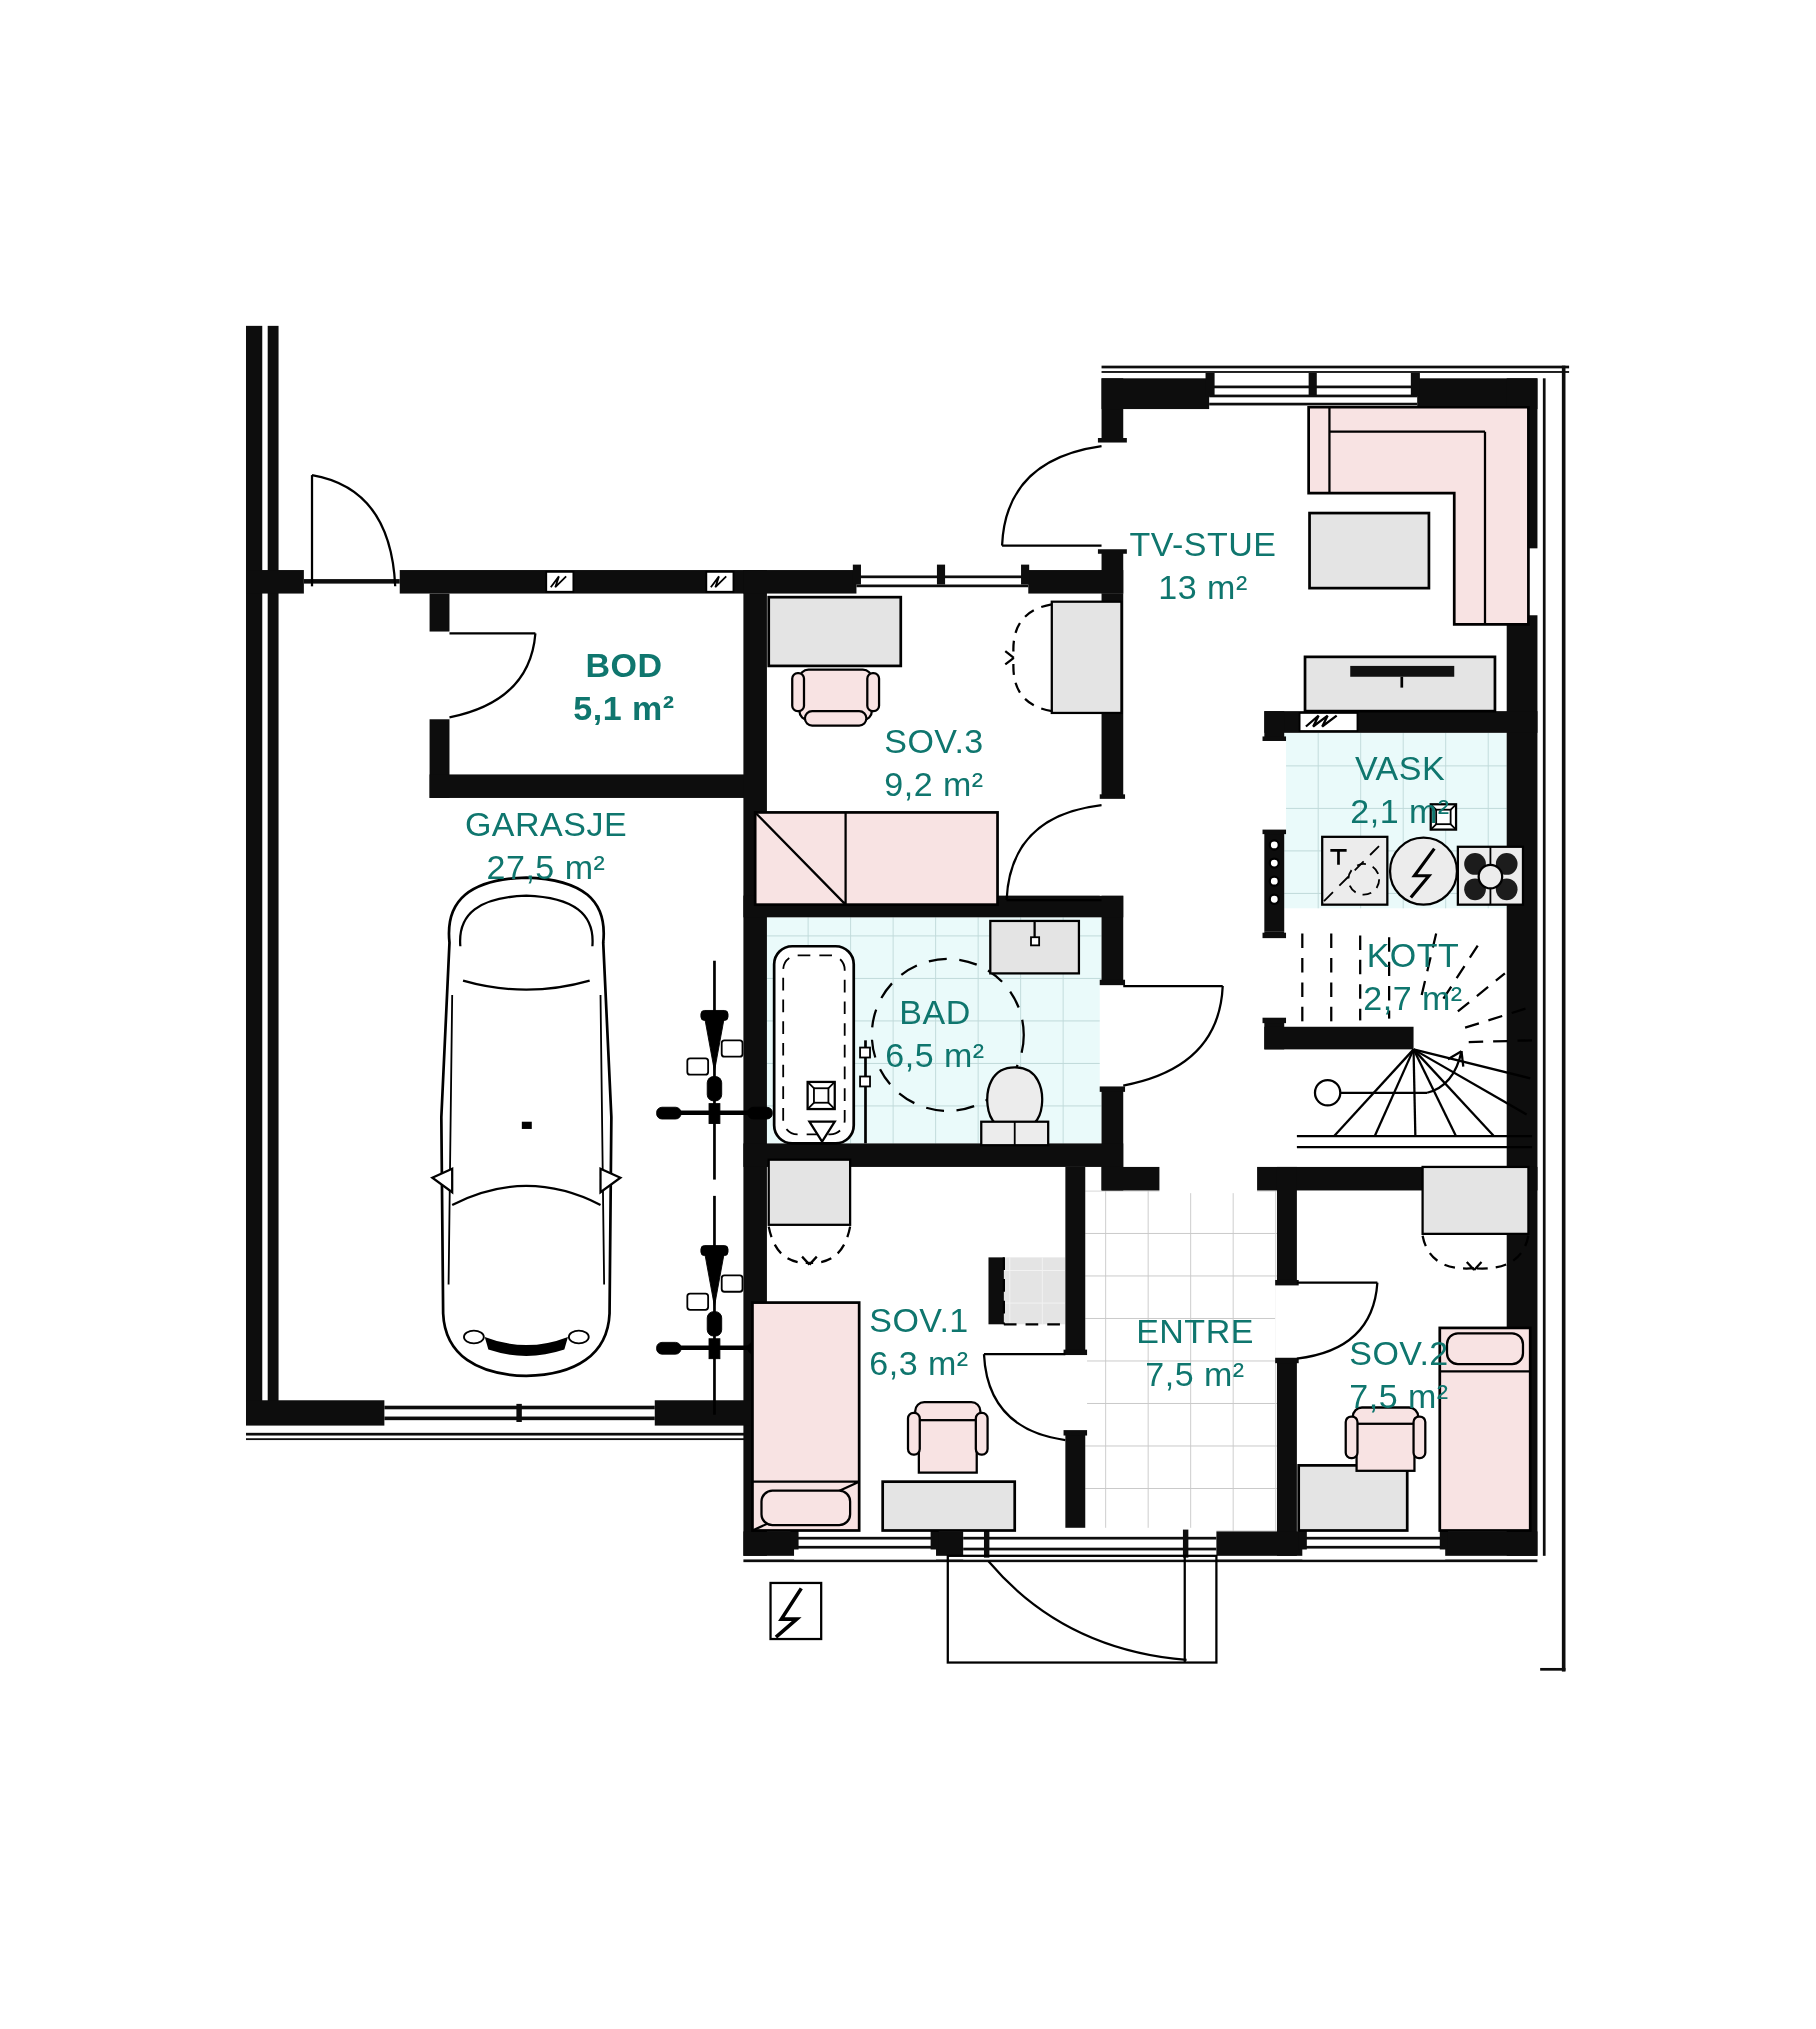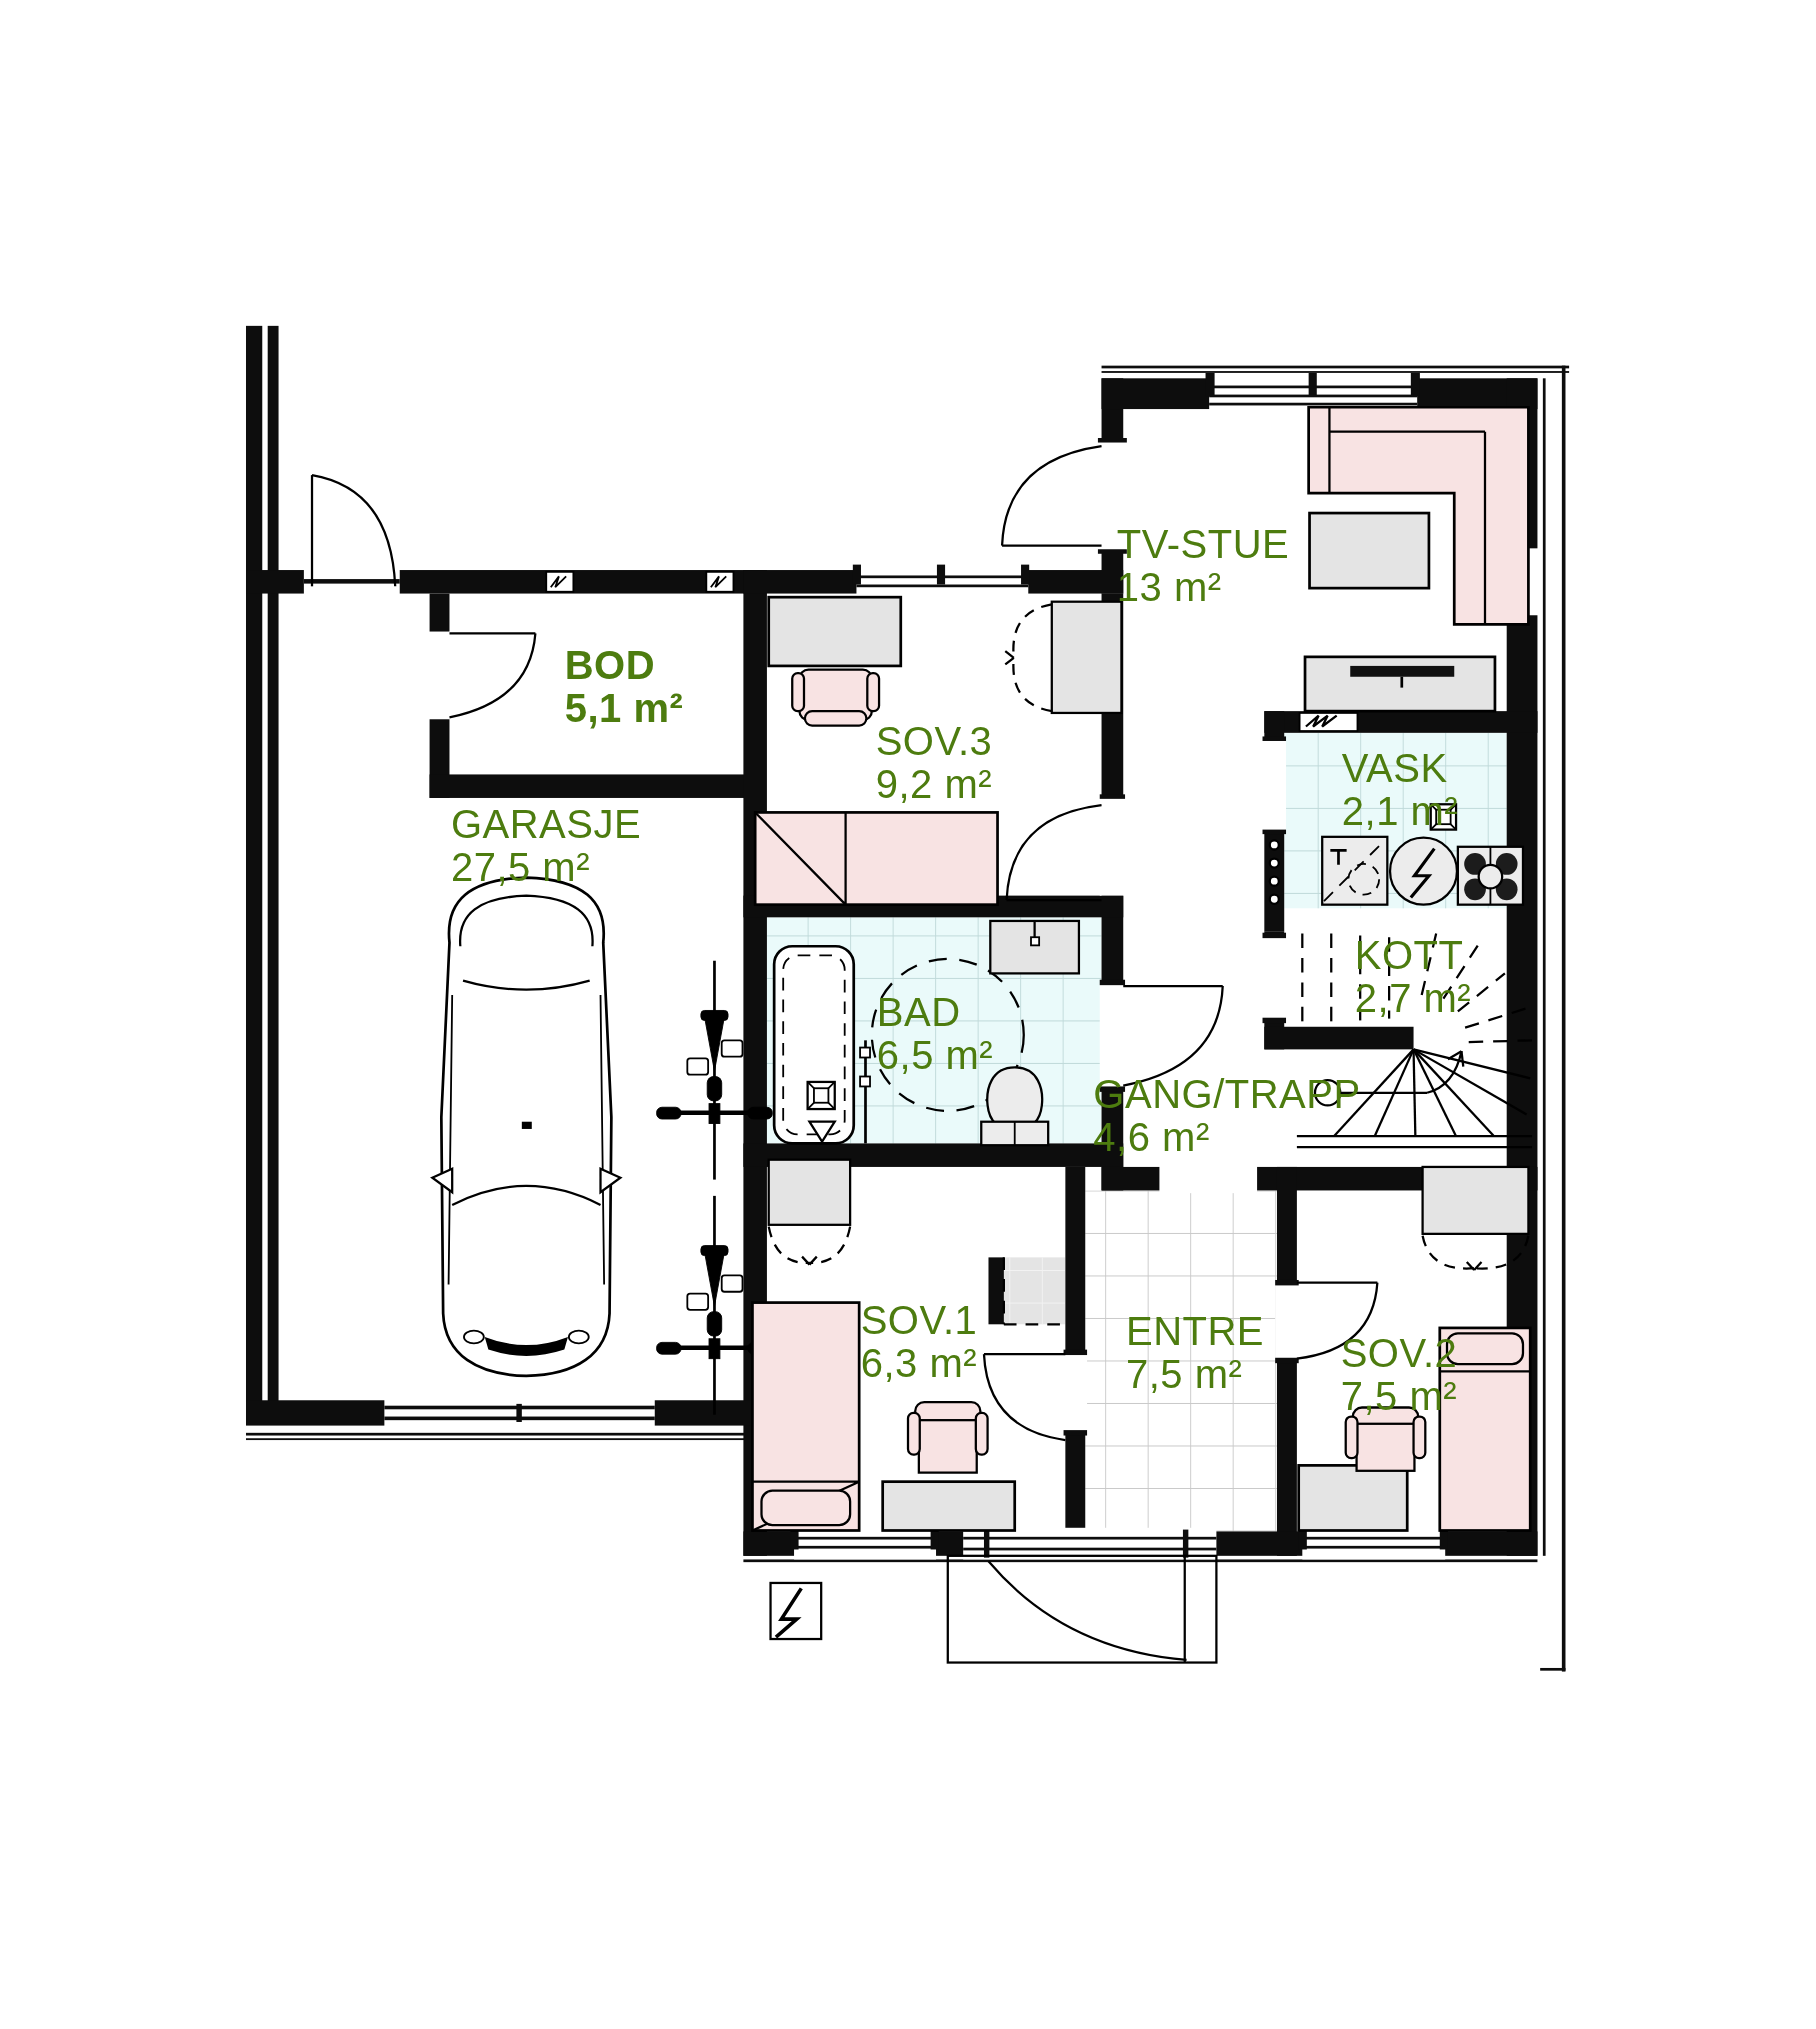--- a/index.html
+++ b/index.html
@@ -1,20 +1,20 @@
 <!DOCTYPE html>
 <html style="font-size:14.5px"><head>
 <meta charset="utf-8">
 <style>
   html,body{margin:0;padding:0;background:#ffffff;}
   body{font-family:"Liberation Sans", sans-serif;}
   .stage{position:relative;width:1816px;height:2030px;background:#ffffff;overflow:hidden;}
   .stage svg{position:absolute;left:0;top:0;}
-  .rlabel{position:absolute;transform:translateX(-50%);
-          font-size:40px;line-height:43px;color:#4d7c0f;letter-spacing:0.5px;white-space:nowrap;}
+  .rlabel{position:absolute;transform:translateX(-50%);text-align:center;
+          font-size:34px;line-height:43px;color:#0f766e;letter-spacing:0.5px;white-space:nowrap;}
 </style>
 </head>
 <body>
 
 <div class="stage">
 <svg width="1816" height="2030" viewBox="0 0 2008 2244" xmlns="http://www.w3.org/2000/svg">
   <defs>
     <pattern id="tileC" width="47" height="47" patternUnits="userSpaceOnUse">
       <path d="M47 0H0V47" fill="none" stroke="#bfd9d9" stroke-width="2"></path>
     </pattern>
@@ -443,24 +443,20 @@
   <div>2,1 m²</div>
 </div>
 <div class="rlabel" style="left:1413px;top:934px;">
   <div>KOTT</div>
   <div>2,7 m²</div>
 </div>
 <div class="rlabel" style="left:935px;top:991px;">
   <div>BAD</div>
   <div>6,5 m²</div>
 </div>
-<div class="rlabel" style="left:1227px;top:1073px;">
-  <div>GANG/TRAPP</div>
-  <div>4,6 m²</div>
-</div>
 <div class="rlabel" style="left:919px;top:1299px;">
   <div>SOV.1</div>
   <div>6,3 m²</div>
 </div>
 <div class="rlabel" style="left:1183px;top:1310px;margin-left:12px;">
   <div>ENTRE</div>
   <div>7,5 m²</div>
 </div>
 <div class="rlabel" style="left:1399px;top:1332px;">
   <div>SOV.2</div>

